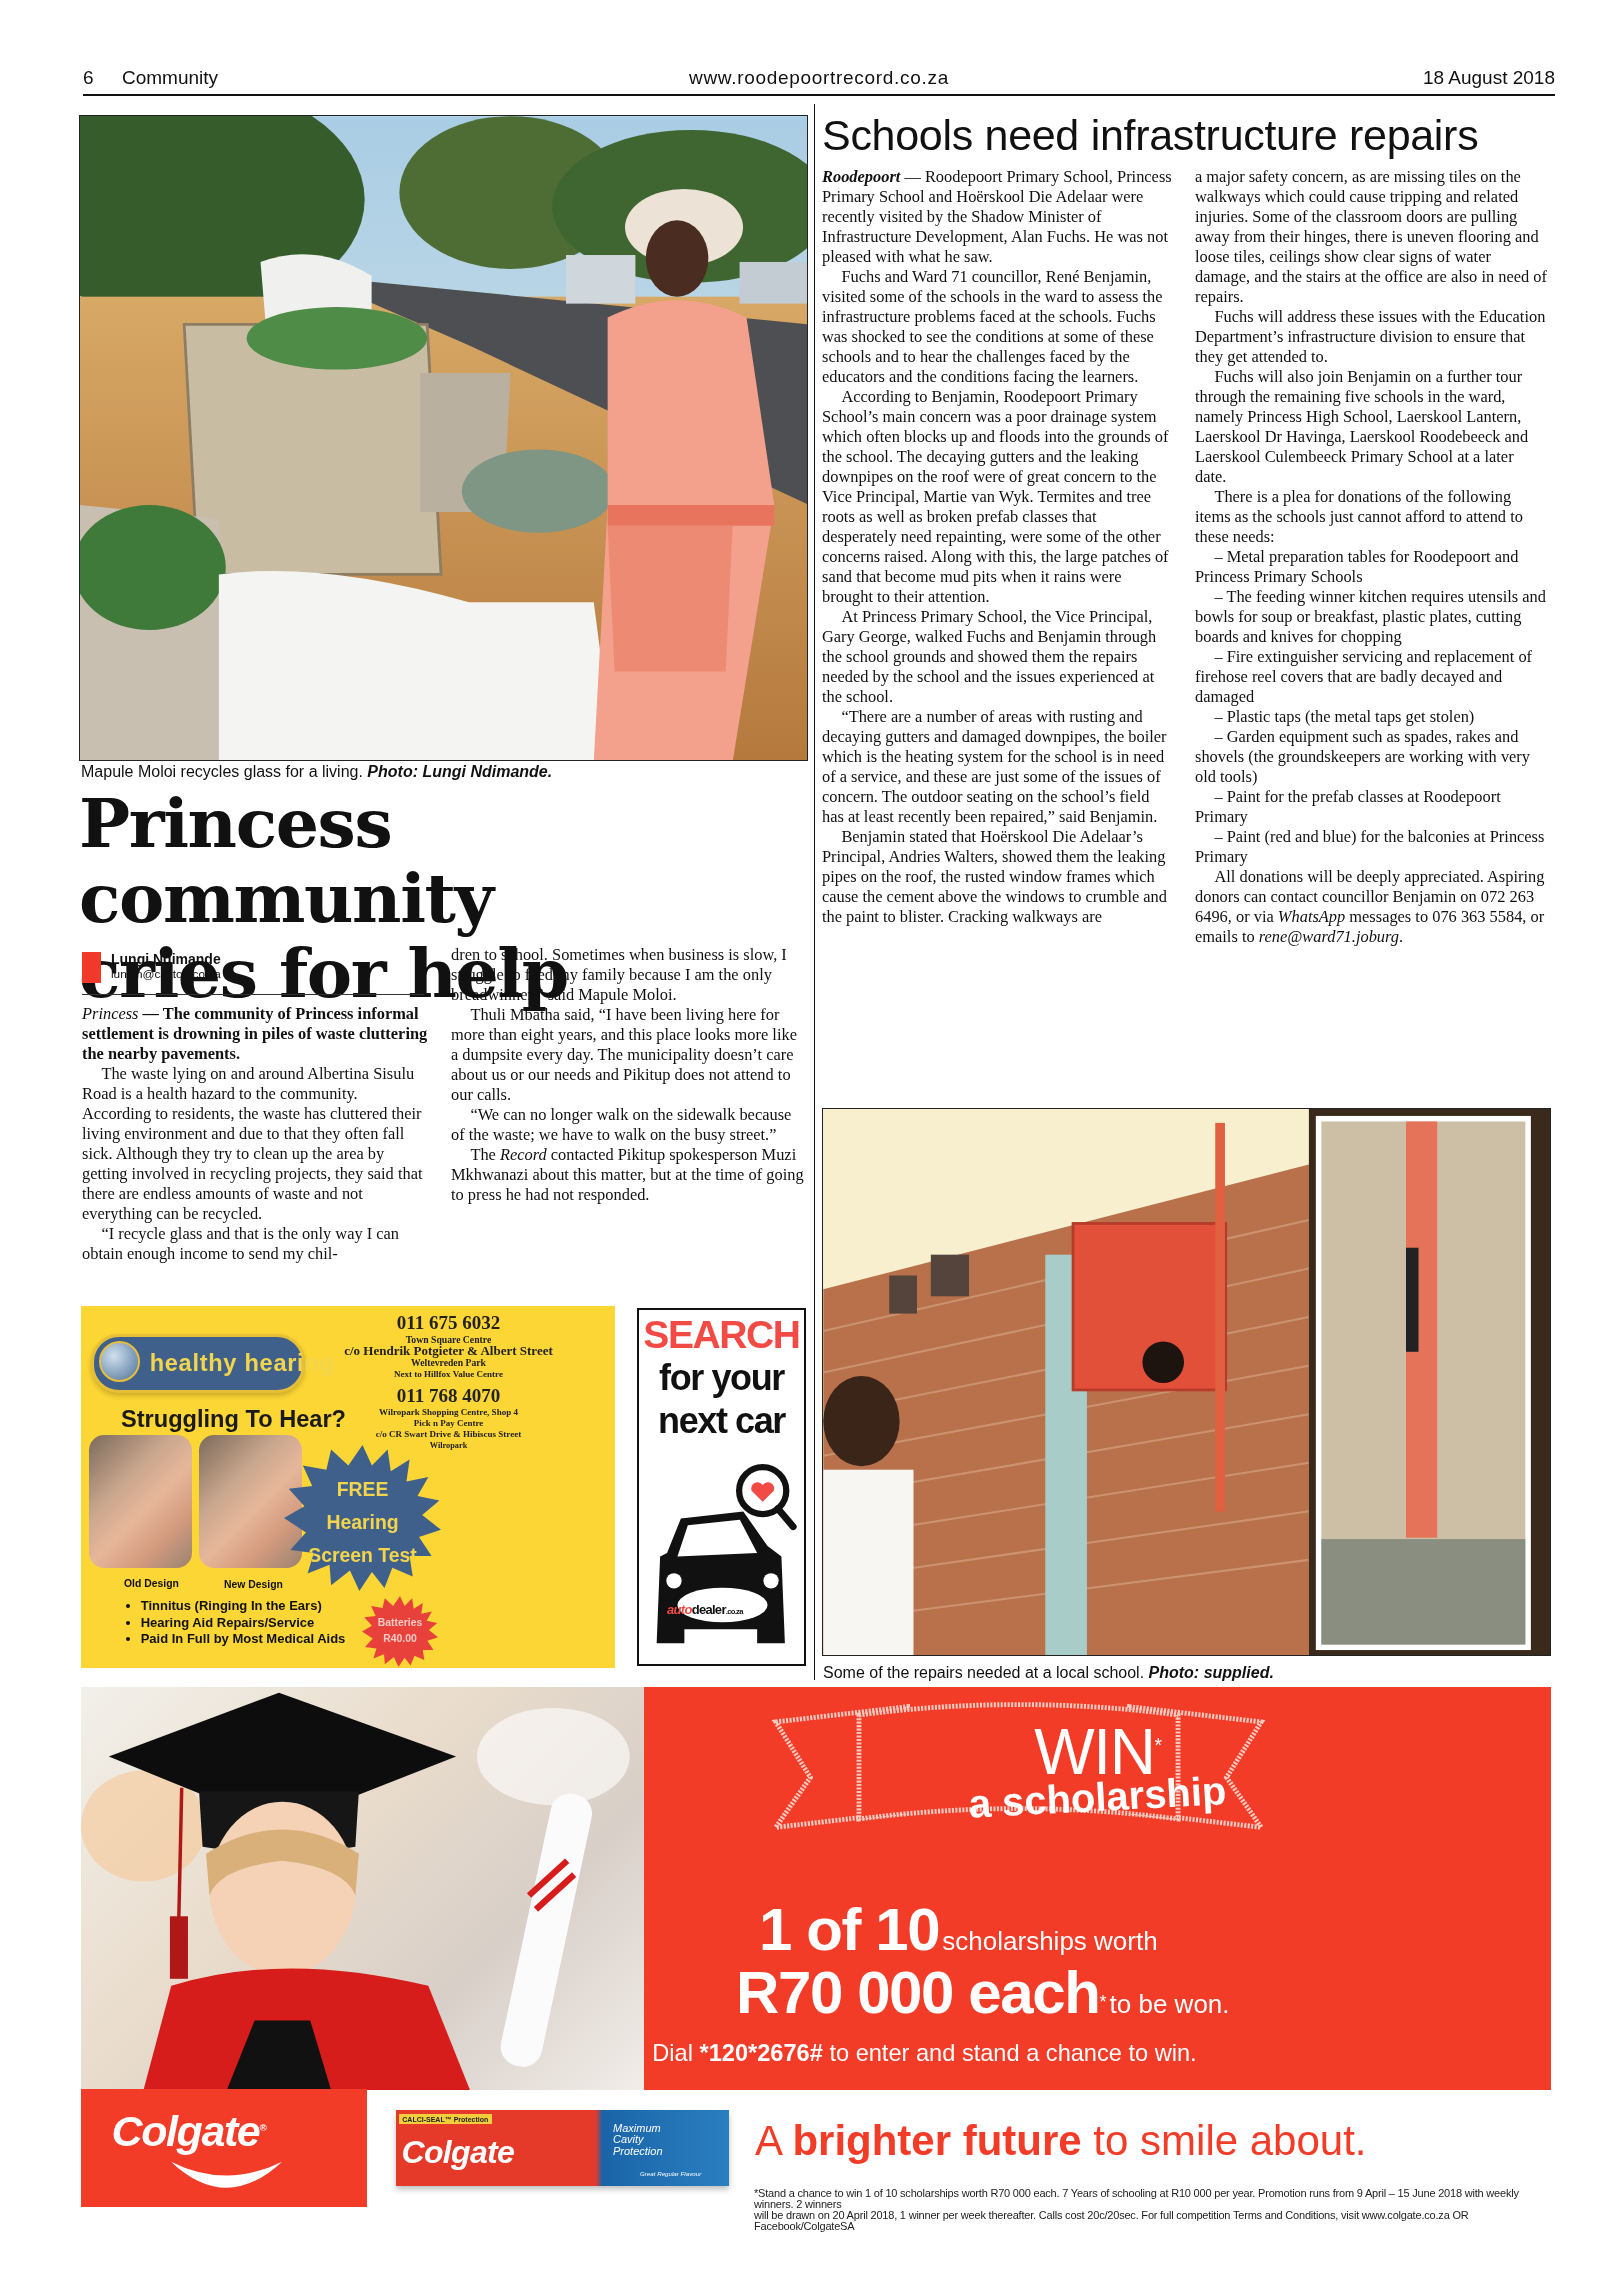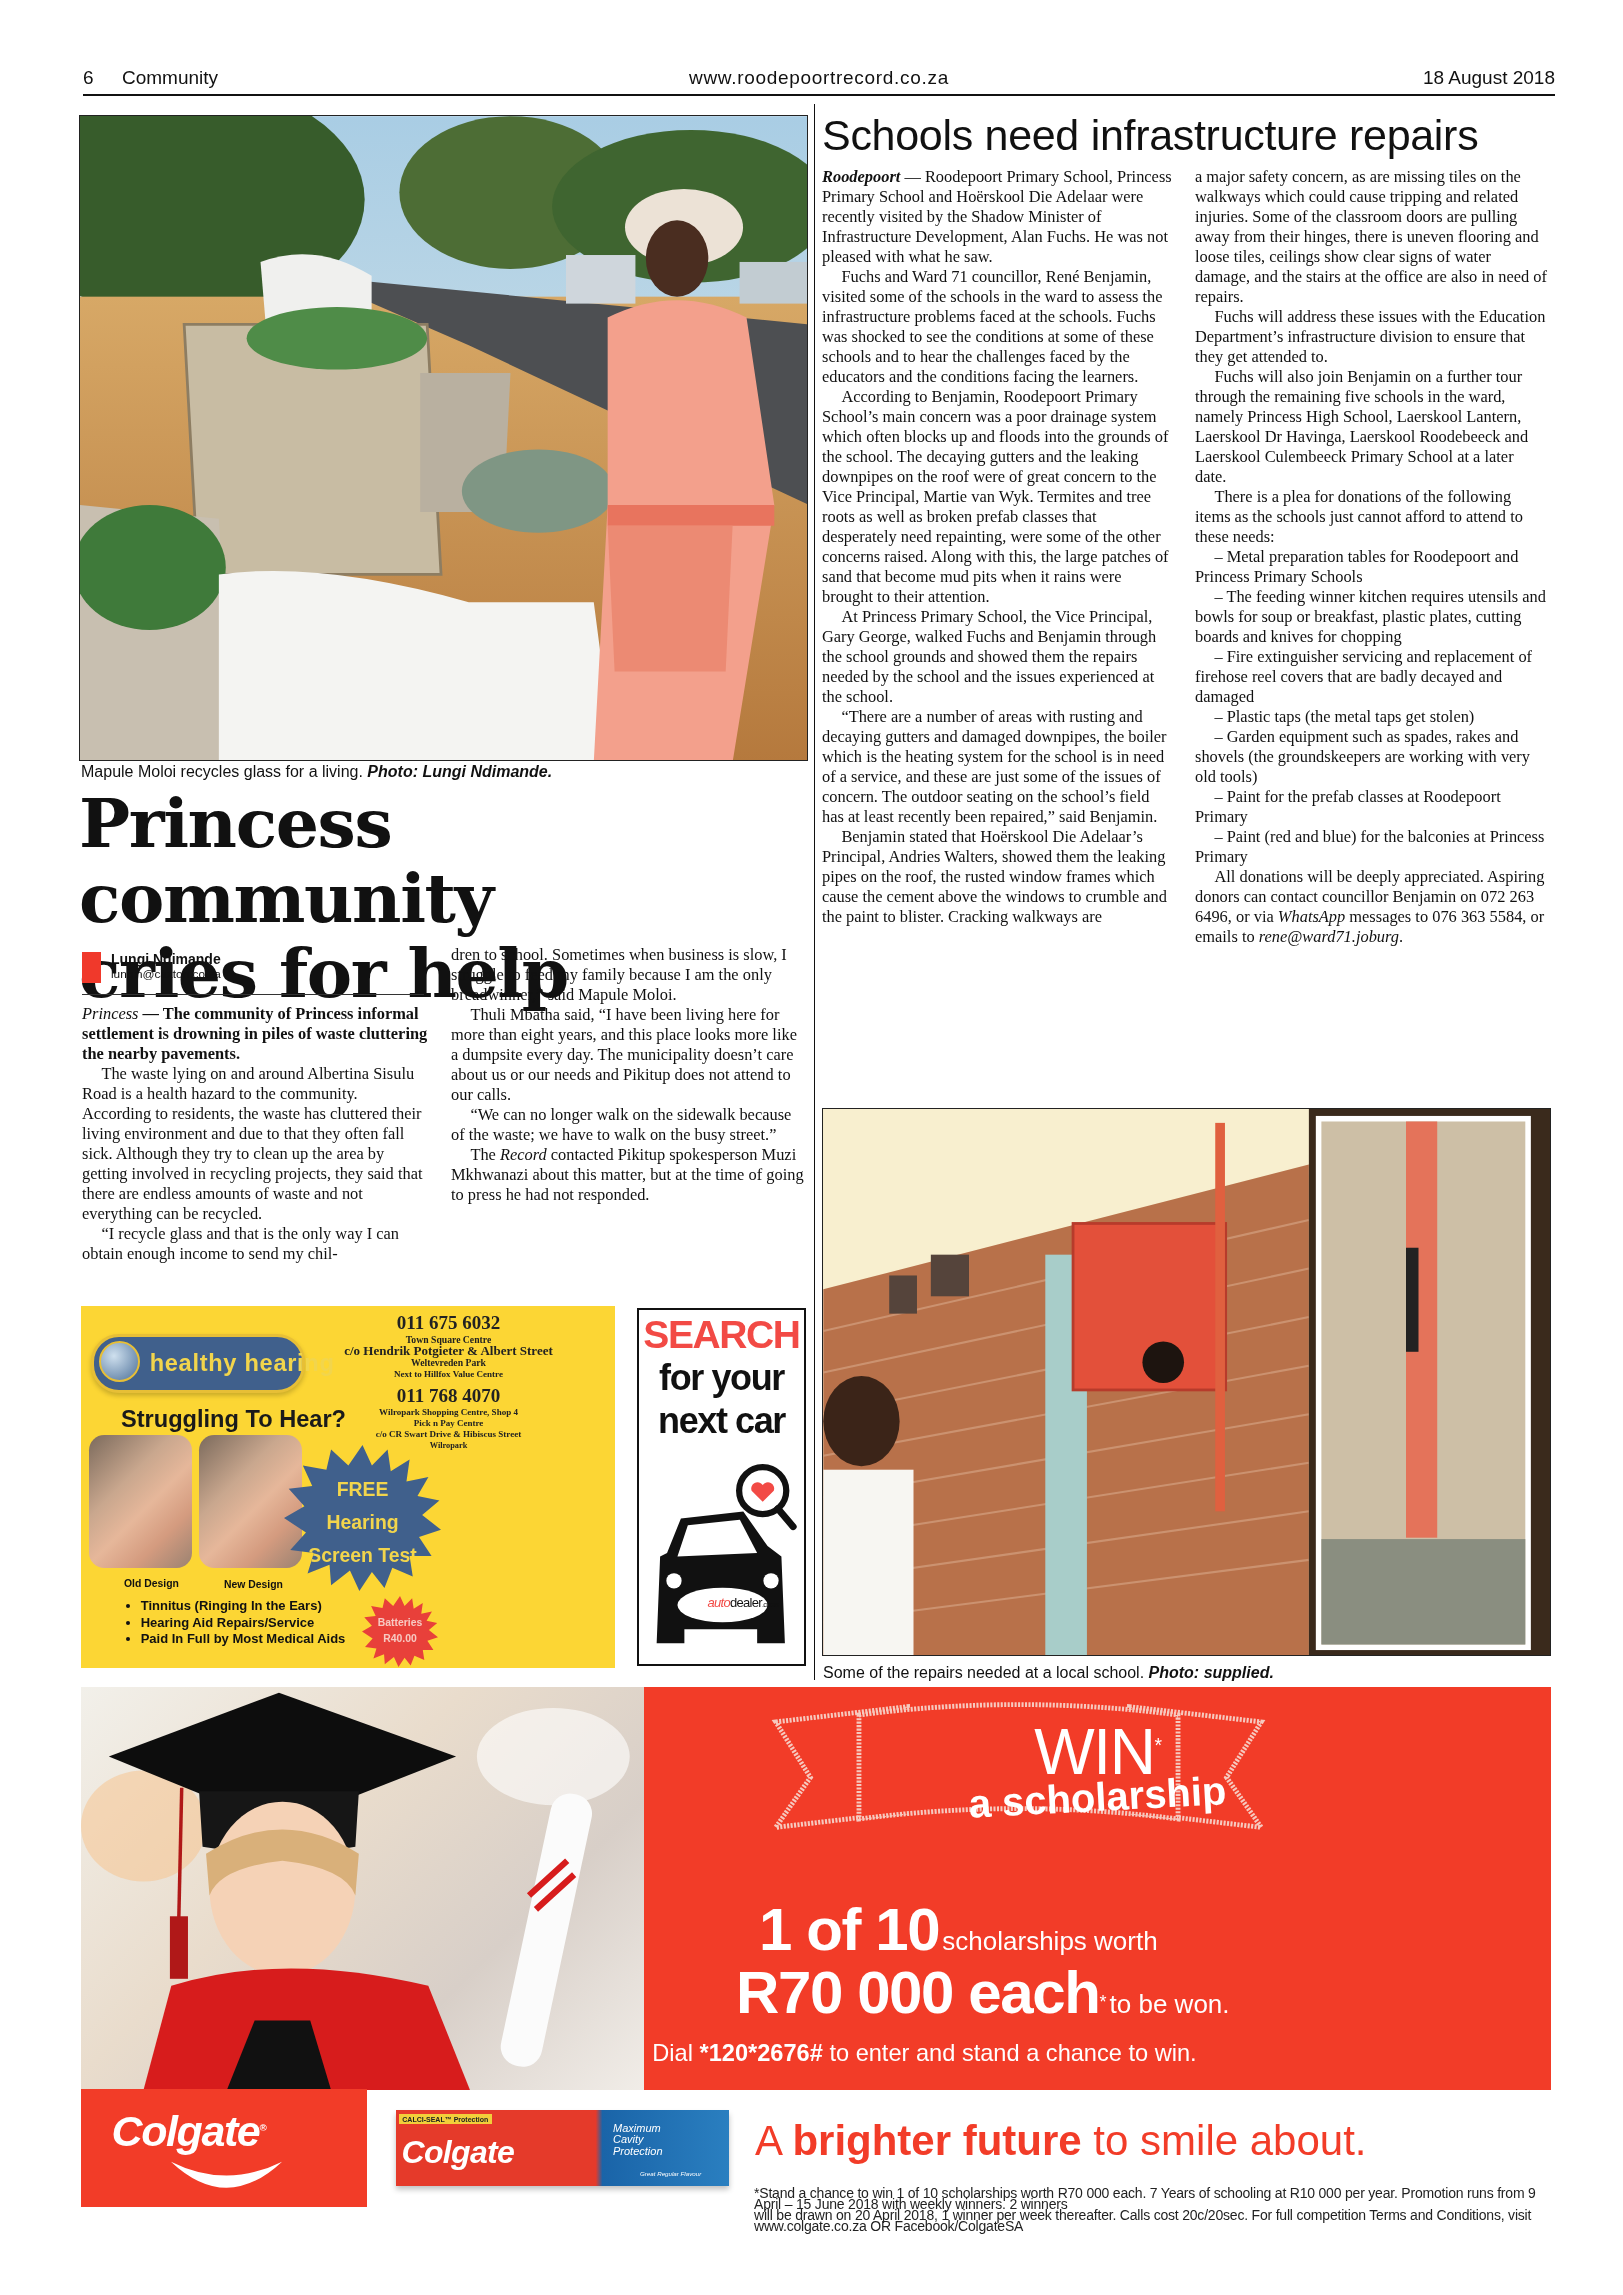--- a/index.html
+++ b/index.html
@@ -244,21 +244,21 @@
   <svg class="abs" style="left:7px;top:146px;" width="153" height="201" viewBox="0 0 220 290">
     <circle cx="168" cy="50" r="34" fill="none" stroke="#111" stroke-width="9"></circle>
     <path d="M168 66 L152 50 a9 9 0 0 1 16 -8 a9 9 0 0 1 16 8 Z" fill="#f24a45"></path>
     <line x1="190" y1="76" x2="212" y2="102" stroke="#111" stroke-width="10" stroke-linecap="round"></line>
     <path d="M50 90 L140 80 L175 130 L195 145 L200 270 L160 270 L160 250 L55 250 L55 270 L15 270 L20 145 L30 140 Z" fill="#111"></path>
     <path d="M60 100 L135 92 L160 140 L45 145 Z" fill="#fff"></path>
     <ellipse cx="110" cy="215" rx="65" ry="25" fill="#fff"></ellipse>
     <circle cx="40" cy="180" r="11" fill="#fff"></circle>
     <circle cx="180" cy="180" r="11" fill="#fff"></circle>
   </svg>
-  <div class="abs" style="left:28px;top:285px;width:111px;text-align:right;font-size:13px;font-weight:normal;font-style:italic;letter-spacing:-0.7px;"><span style="color:#f24a45;">auto</span><span style="color:#111;font-style:normal;">dealer</span><span style="color:#111;font-size:7.6px;font-style:normal;">.co.za</span></div>
+  <div class="abs" style="left:28px;top:292px;width:111px;text-align:left;font-size:13px;font-weight:bold;font-style:italic;letter-spacing:-0.7px;"><span style="color:#f24a45;">auto</span><span style="color:#111;font-style:normal;">dealer</span><span style="color:#111;font-size:7.6px;font-style:normal;">.co.za</span></div>
 </div>
 
 <div class="abs" style="left:81px;top:1687px;width:564px;height:403px;overflow:hidden;background:linear-gradient(135deg,#f2f0ea 0%,#e9dccc 40%,#d8cfc8 70%,#f1ede8 100%);">
   <svg width="564" height="403" viewBox="0 0 812 580">
     <ellipse cx="90" cy="200" rx="90" ry="80" fill="#f7c28a" opacity=".5"></ellipse>
     <ellipse cx="680" cy="100" rx="110" ry="70" fill="#fff" opacity=".6"></ellipse>
     <polygon points="40,100 285,8 540,100 285,200" fill="#0d0d0d"></polygon>
     <path d="M170 150 L400 150 L395 230 Q285 250 175 230 Z" fill="#161616"></path>
     <ellipse cx="290" cy="290" rx="105" ry="125" fill="#f5d2b6"></ellipse>
     <path d="M180 240 Q290 170 400 240 L395 300 Q380 260 290 250 Q200 260 185 300 Z" fill="#d9b07a"></path>
@@ -298,17 +298,17 @@
   <div class="abs" style="left:217px;top:12.5px;color:#fff;font-size:11px;font-style:italic;line-height:11.8px;">
     <div>Maximum</div>
     <div>Cavity</div>
     <div>Protection</div>
   </div>
   <div class="abs" style="left:244px;top:60px;color:#fff;font-size:6.2px;font-style:italic;">Great Regular Flavour</div>
 </div>
 
 <div class="abs sans" style="left:755px;top:2117px;width:798px;color:#f23c28;font-size:42px;white-space:nowrap;"><span>A </span><b>brighter future</b><span> to smile about.</span></div>
 
-<div class="abs sans" style="left:754px;top:2188px;width:798px;font-size:14px;line-height:11px;color:#222;letter-spacing:-0.2px;">
+<div class="abs sans" style="left:754px;top:2188px;width:798px;font-size:11px;line-height:11px;color:#222;letter-spacing:-0.2px;">
   <div>*Stand a chance to win 1 of 10 scholarships worth R70 000 each. 7 Years of schooling at R10 000 per year. Promotion runs from 9 April – 15 June 2018 with weekly winners. 2 winners</div>
   <div>will be drawn on 20 April 2018, 1 winner per week thereafter. Calls cost 20c/20sec. For full competition Terms and Conditions, visit www.colgate.co.za OR Facebook/ColgateSA</div>
 </div>
 
 
 </body></html>

